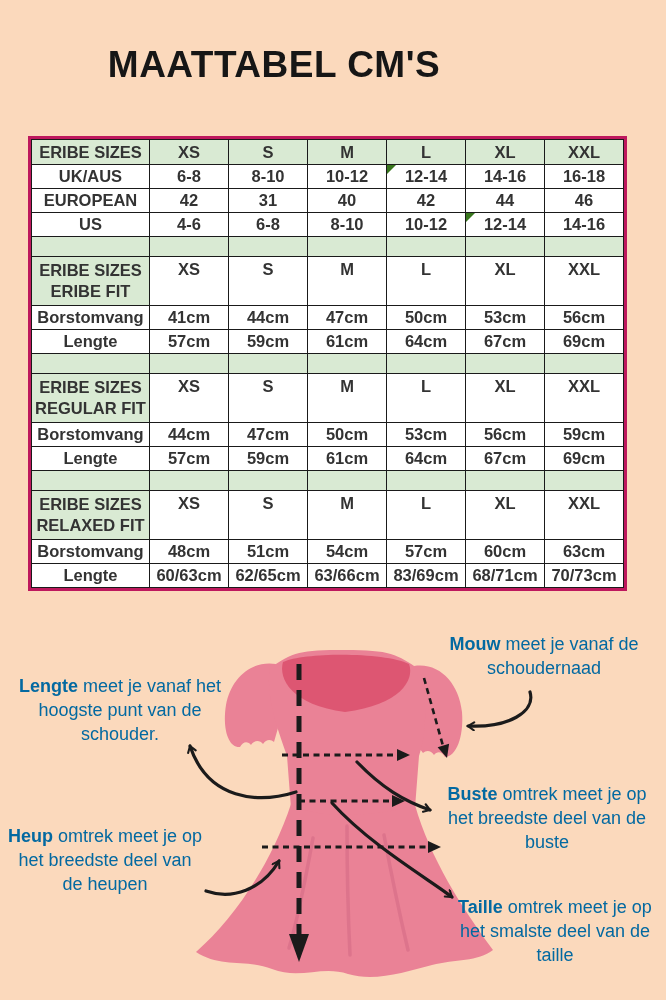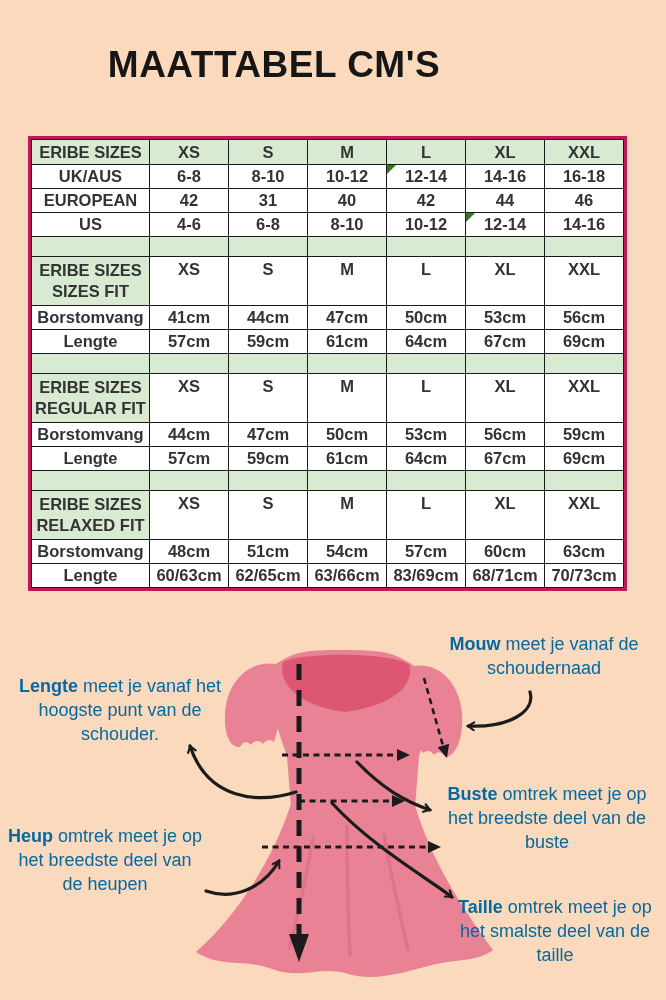--- a/index.html
+++ b/index.html
@@ -116,21 +116,21 @@
             <td></td>
             <td></td>
             <td></td>
             <td></td>
             <td></td>
             <td></td>
       </tr>
 
       <tr class="fithead">
         <td class="green rowlabel">
-          <div class="fitlabel"><span>ERIBE SIZES</span><br><span>SIZES FIT</span></div>
+          <div class="fitlabel"><span>ERIBE SIZES</span><br><span>ERIBE FIT</span></div>
         </td>
         <td class="white sizecell">XS</td>
         <td class="white sizecell">S</td>
         <td class="white sizecell">M</td>
         <td class="white sizecell">L</td>
         <td class="white sizecell">XL</td>
         <td class="white sizecell">XXL</td>
       </tr>
       <tr class="drow">
         <td class="white rowlabel">Borstomvang</td>

